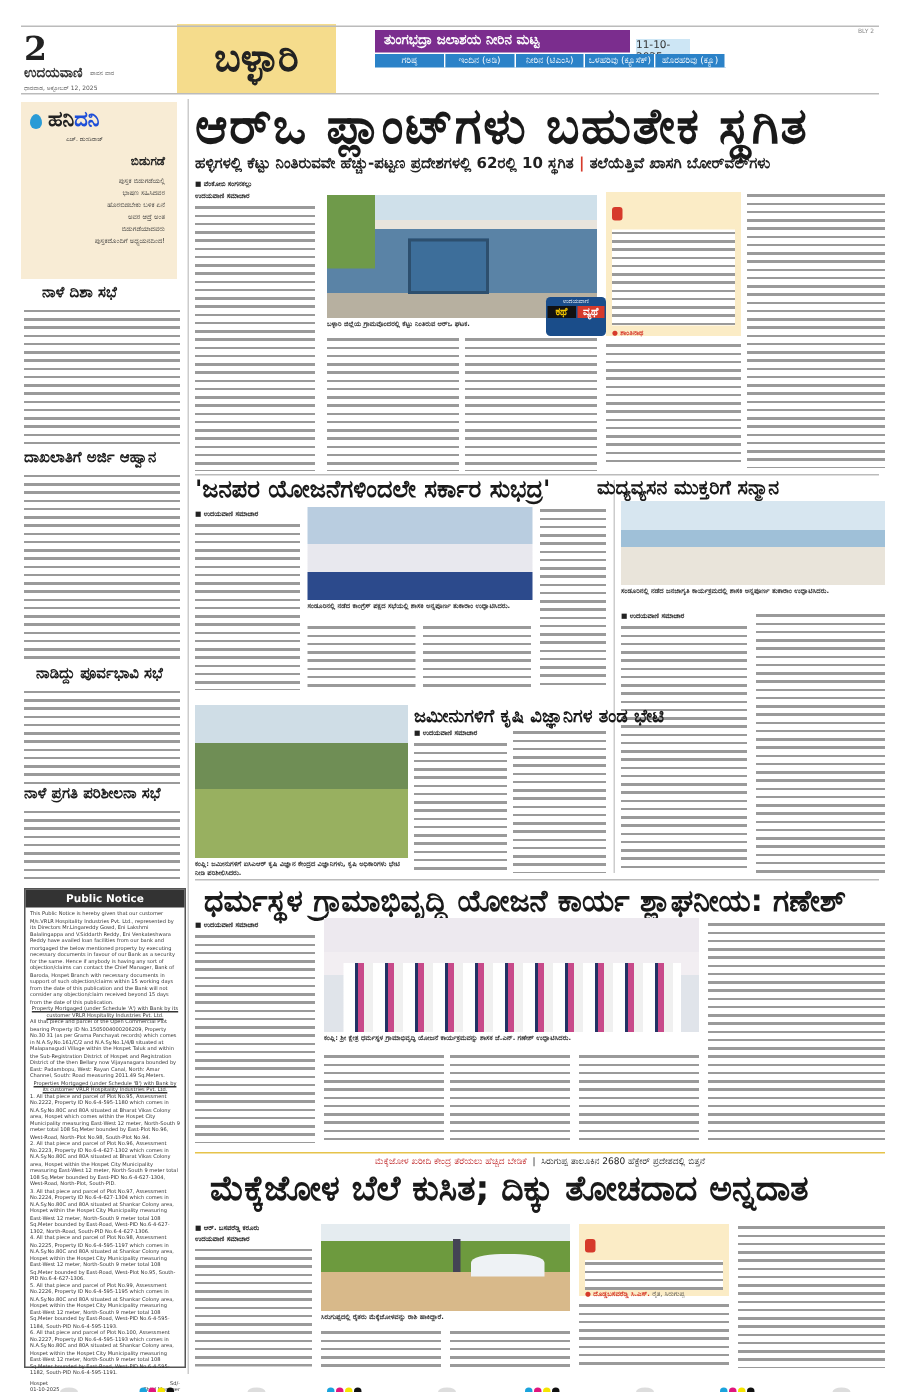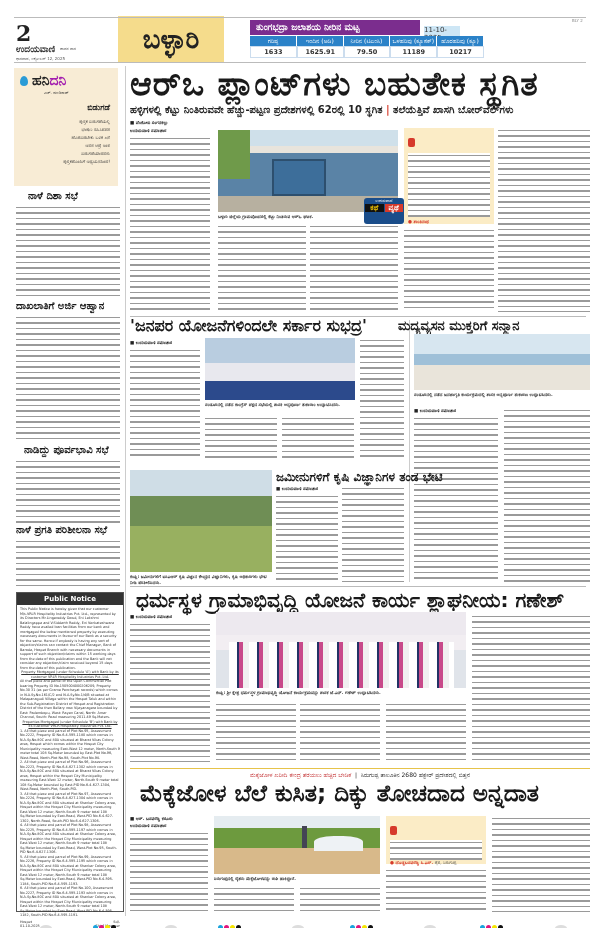--- a/index.html
+++ b/index.html
@@ -14,21 +14,21 @@
 .dam-title{left:250px;top:20px;width:170px;height:15px;background:#7b2d8e;color:#fff;font-size:9px;font-weight:bold;padding:2px 6px}
 .dam-date{left:424px;top:26px;width:36px;height:10px;background:#cde6f5;font-size:7px;text-align:left;color:#333}
 .dam-table{left:250px;top:36px;width:234px;font-size:6px}
 .dam-row{display:flex}
 .dam-row span{flex:1;text-align:center;padding:1px 0}
 .dam-head span{background:#2b82c8;color:#fff;border-right:1px solid #fff}
 .dam-vals span{background:#fff;font-weight:bold;color:#333;font-size:6.5px;border:1px solid #cde}
 .ed-tag{left:572px;top:18px;font-size:4px;color:#888}
 .honey-box{left:14px;top:68px;width:104px;height:118px;background:#f8ecd5}
 .honey-title{position:absolute;left:18px;top:4px;font-size:14px;font-weight:bold;color:#222}
-.honey-title em{font-style:normal;color:#a21caf}
+.honey-title em{font-style:normal;color:#1d4ed8}
 .drop{position:absolute;left:6px;top:8px;width:8px;height:10px;background:#2a9bd6;border-radius:50% 50% 50% 50%/60% 60% 40% 40%}
 .honey-author{position:absolute;left:30px;top:22px;font-size:4px;color:#333}
 .honey-head{position:absolute;right:8px;top:35px;font-size:8px;font-weight:bold}
 .honey-poem{position:absolute;right:8px;top:50px;font-size:4.5px;line-height:8px;text-align:right;color:#333}
 .vline{width:1px;background:#ccc}
 .lead-head{left:130px;top:64px;width:460px;font-size:33px;font-weight:bold;color:#1a1a1a;letter-spacing:1px;white-space:nowrap}
 .lead-sub{left:130px;top:104px;font-size:10px;font-weight:bold;color:#222;white-space:nowrap}
 .lead-sub .sep{color:#d63a2b}
 .byline{font-size:4.5px;font-weight:bold;color:#222}
 .filler{background:repeating-linear-gradient(#fff 0 1.6px,#9a9a9a 1.6px 3.2px,#fff 3.2px 5.5px)}
@@ -59,27 +59,20 @@
 <div class="abs dam-title">ತುಂಗಭದ್ರಾ ಜಲಾಶಯ ನೀರಿನ ಮಟ್ಟ</div>
 <div class="abs dam-date">11-10-2025</div>
 <div class="abs dam-table">
   <div class="dam-row dam-head">
     <span>ಗರಿಷ್ಠ</span>
     <span>ಇಂದಿನ (ಅಡಿ)</span>
     <span>ನೀರಿನ (ಟಿಎಂಸಿ)</span>
     <span>ಒಳಹರಿವು (ಕ್ಯೂಸೆಕ್)</span>
     <span>ಹೊರಹರಿವು (ಕ್ಯೂ)</span>
   </div>
-  <div class="dam-row dam-vals">
-    <span>1633</span>
-    <span>1625.91</span>
-    <span>79.50</span>
-    <span>11189</span>
-    <span>10217</span>
-  </div>
 </div>
 <div class="abs rule" style="top:17px"></div>
 <div class="abs rule" style="top:62px"></div>
 
 <div class="abs honey-box">
   <span class="drop"></span>
   <div class="honey-title"><span>ಹನಿ</span><em>ದನಿ</em></div>
   <div class="honey-author">ಎಚ್. ಡುಂಡಿರಾಜ್</div>
   <div class="honey-head">ಬಿಡುಗಡೆ</div>
   <div class="honey-poem">

